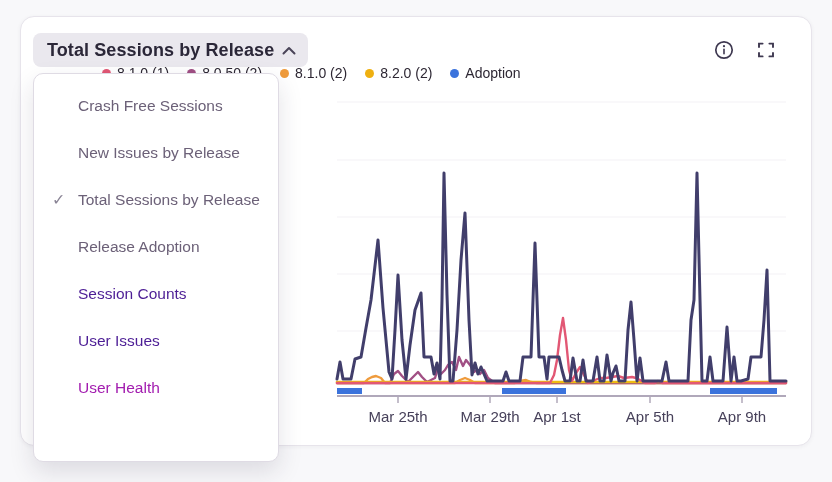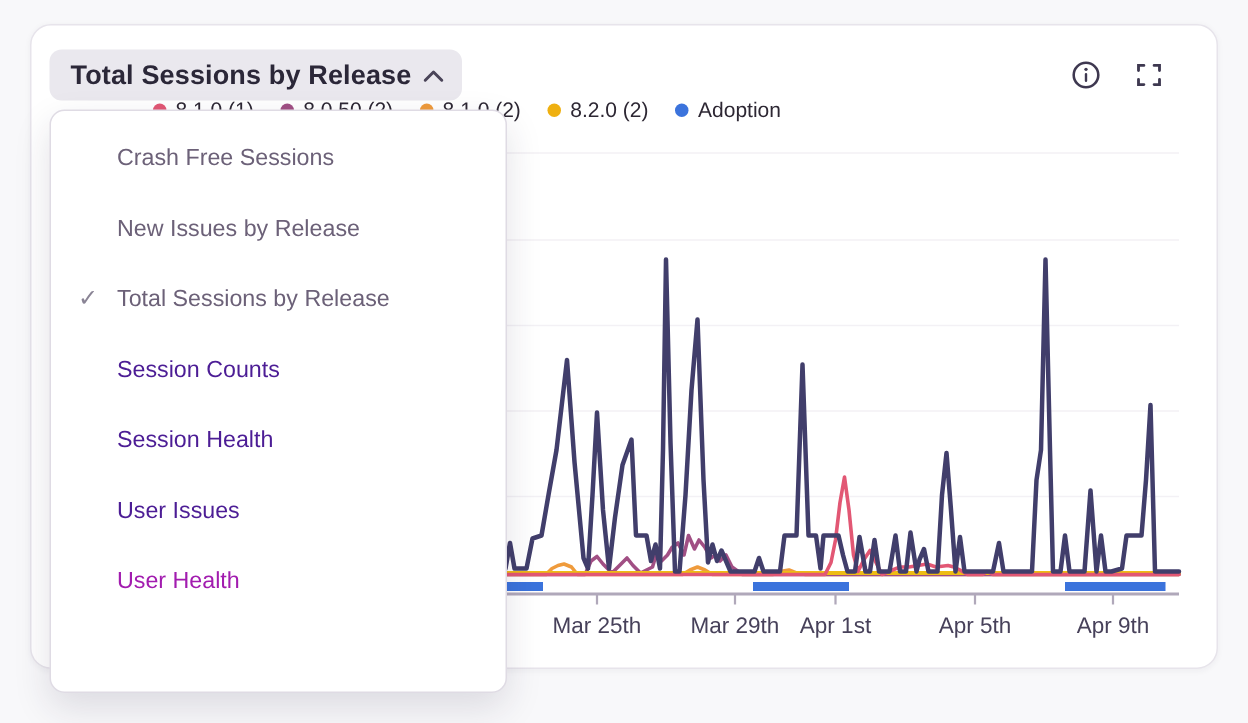--- a/index.html
+++ b/index.html
@@ -17,21 +17,21 @@
   .icon-btn { position:absolute; top:40px; width:22px; height:22px; z-index:5;
     background:transparent; border:none; cursor:pointer; padding:0; }
   .icon-btn.info { left:713px; }
   .icon-btn.expand { left:755px; }
   .legend { position:absolute; left:102px; top:64px; height:18px; z-index:4;
     display:flex; align-items:center; gap:18px; white-space:nowrap; }
   .legend-item { display:inline-flex; align-items:center; gap:6px;
     font-size:14px; color:#2d2733; cursor:pointer; }
   .legend-dot { width:9px; height:9px; border-radius:50%; display:inline-block; }
   .chart-svg { position:absolute; left:20px; top:16px; z-index:1; }
-  .dropdown { position:absolute; left:33px; top:73px; width:305px; height:389px;
+  .dropdown { position:absolute; left:33px; top:73px; width:246px; height:389px;
     z-index:20; background:#ffffff; border:1px solid #dfdbe4; border-radius:10px;
     box-shadow:0 10px 24px rgba(40,30,60,0.13); padding-top:8px; }
   .menu-item { position:relative; height:47px; display:flex; align-items:center;
     padding-left:44px; font-size:15.5px; cursor:pointer; }
   .menu-item.tone-light { color:#6c6178; }
   .menu-item.tone-dark  { color:#4c1d95; }
   .menu-item.tone-faded { color:#a21caf; }
   .menu-check { position:absolute; left:18px; top:50%; transform:translateY(-54%);
     font-size:16px; color:#8a8495; }
 </style>
@@ -118,25 +118,25 @@
     <div class="menu-item tone-light">
       <span>Crash Free Sessions</span>
     </div>
     <div class="menu-item tone-light">
       <span>New Issues by Release</span>
     </div>
     <div class="menu-item tone-light">
       <span class="menu-check">✓</span>
       <span>Total Sessions by Release</span>
     </div>
+    <div class="menu-item tone-light">
+      <span>Release Adoption</span>
+    </div>
     <div class="menu-item tone-dark">
       <span>Session Counts</span>
-    </div>
-    <div class="menu-item tone-dark">
-      <span>Session Health</span>
     </div>
     <div class="menu-item tone-dark">
       <span>User Issues</span>
     </div>
     <div class="menu-item tone-faded">
       <span>User Health</span>
     </div>
   </div>
 
 </body></html>

